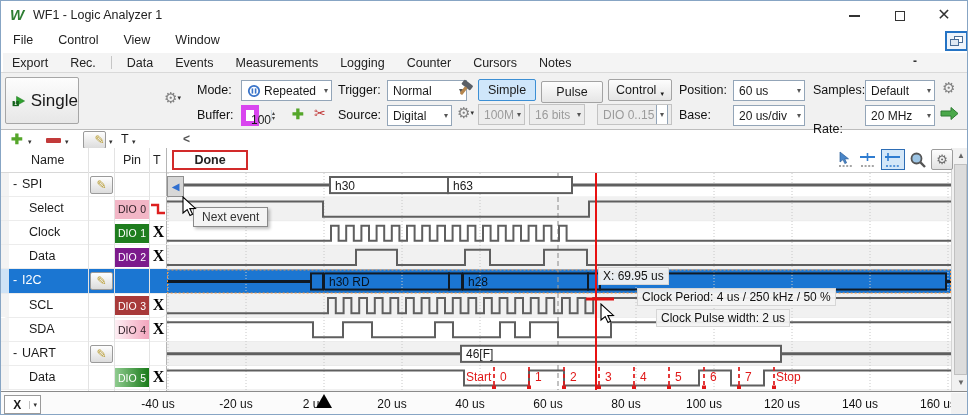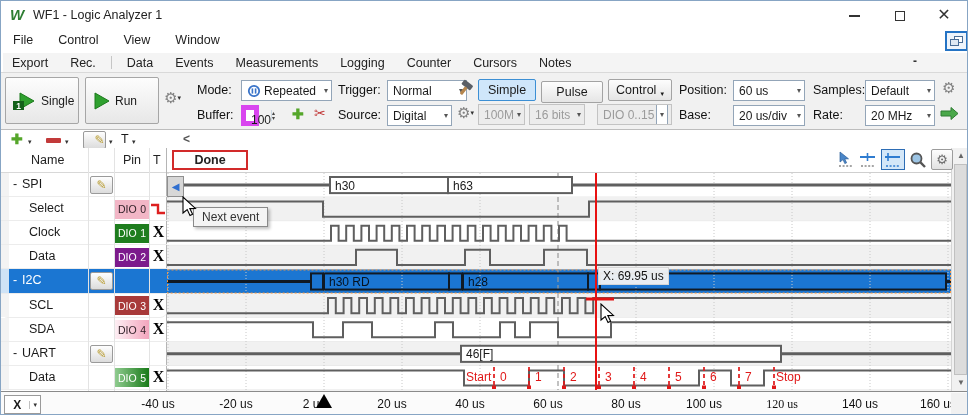--- a/index.html
+++ b/index.html
@@ -22,21 +22,21 @@
   .mitem{padding:2px 8px;font-size:12.5px;color:#222}
   .menubar2{position:absolute;left:2px;top:52px;width:966px;height:19px;background:#f4f4f4;display:flex;gap:4px;align-items:center}
   .mitem2{padding:1px 9px;font-size:12.5px;color:#222}
   .msep{width:1px;height:13px;background:#c6c6c6;margin:0 2px}
   .mb2dash{position:absolute;left:912px;top:53px;color:#333;font-weight:bold}
 
   
   .toolbar{position:absolute;left:0;top:71px;width:968px;height:58px;background:#f1f1f1;border-top:1px solid #d9d9d9;border-bottom:1px solid #bdbdbd}
   .toolbar>*{position:absolute}
   .bigbtn{display:flex;align-items:center;gap:5px;padding-left:6px;width:74px;height:47px;top:4px;background:linear-gradient(#fdfdfd,#e7e7e7);border:1px solid #a6a6a6;border-radius:2px}
-  .blabel{font-size:12px}
+  .blabel{font-size:17px}
   .tgear{font-size:15px;color:#828282;line-height:14px}
   .gcaret{font-size:7px;color:#333;vertical-align:bottom}
   .tlbl{font-size:12.5px;color:#111;white-space:nowrap}
   .dd{height:21px;background:#fff;border:1px solid #93a5b8;display:flex;align-items:center;padding:0 3px 0 5px;font-size:12px;white-space:nowrap;overflow:hidden}
   .ddtext{overflow:hidden;white-space:nowrap}
   .ddc{color:#555;font-size:8px;margin-left:auto;padding-left:3px}
   .dd.dis{background:#ececec;border-color:#c3c3c3;color:#9b9b9b}
   .tbtn{height:22px;display:flex;align-items:center;justify-content:center;font-size:12.5px;background:linear-gradient(#fdfdfd,#e5e5e5);border:1px solid #a3a3a3;border-radius:2px}
   .tbtn.sel{background:#cfe6fa;border-color:#3c8fd4}
   .pcaret{font-size:7px;margin-left:4px;align-self:flex-end;padding-bottom:2px}
@@ -140,26 +140,20 @@
 
   <div class="toolbar">
     <div class="bigbtn" style="left:4px">
       <svg width="24" height="20" viewBox="0 0 24 20">
           <polygon points="8,2 22,10 8,18" fill="#2fa12f" stroke="#1c7a1c"></polygon>
           <rect x="1" y="10" width="11" height="9" fill="#13621a"></rect>
           <text x="6.5" y="17.5" text-anchor="middle" font-size="8.5" fill="#fff" font-weight="bold">1</text>
         </svg>
       <span class="blabel">Single</span>
     </div>
-    <div class="bigbtn" style="left:84px">
-      <svg width="18" height="18" viewBox="0 0 18 18">
-          <polygon points="3,1 17,9 3,17" fill="#2fa12f" stroke="#1c7a1c"></polygon>
-        </svg>
-      <span class="blabel">Run</span>
-    </div>
     <span class="tgear" style="left:163px;top:18px">⚙<span class="gcaret">▾</span></span>
 
     <span class="tlbl" style="left:196px;top:10px">Mode:</span>
     <div class="dd" style="left:240px;top:7px;width:91px">
       <svg width="14" height="14" viewBox="0 0 14 14" style="margin-right:3px">
           <circle cx="7" cy="7" r="5.2" fill="#fff" stroke="#3a74c9" stroke-width="1.8"></circle>
           <rect x="4.6" y="4.4" width="1.6" height="5.2" fill="#3a74c9"></rect>
           <rect x="7.8" y="4.4" width="1.6" height="5.2" fill="#3a74c9"></rect>
         </svg>
       <span class="ddtext">Repeated</span>
@@ -223,21 +217,21 @@
     <div class="dd" style="left:732px;top:32px;width:72px">
       <span class="ddtext">20 us/div</span>
         <span class="ddc">▾</span>
     </div>
 
     <span class="tlbl" style="left:812px;top:10px">Samples:</span>
     <div class="dd" style="left:864px;top:7px;width:70px">
       <span class="ddtext">Default</span>
         <span class="ddc">▾</span>
     </div>
-    <span class="tlbl" style="left:812px;top:35px">Rate:</span>
+    <span class="tlbl" style="left:812px;top:49px">Rate:</span>
     <div class="dd" style="left:864px;top:32px;width:70px">
       <span class="ddtext">20 MHz</span>
         <span class="ddc">▾</span>
     </div>
     <span class="tgear" style="left:941px;top:8px">⚙</span>
     <svg style="left:938px;top:33px;position:absolute" width="21" height="15" viewBox="0 0 21 15">
         <polygon points="2,5 12,5 12,1.5 19,7.5 12,13.5 12,10 2,10" fill="#4aa84a" stroke="#2e7d32"></polygon>
       </svg>
   </div>
 
@@ -451,20 +445,22 @@
       </span>
       <svg class="phicon" style="left:742px" width="19" height="19" viewBox="0 0 19 19">
           <circle cx="7.5" cy="7.5" r="5" fill="#9cc4e4" stroke="#555" stroke-width="1.8"></circle>
           <line x1="11.2" y1="11.2" x2="16" y2="16" stroke="#555" stroke-width="2.4"></line>
         </svg>
       <span class="gearbtn">⚙</span>
     </div>
     <div class="navbtn">◀</div>
     <div class="tip" style="left:26px;top:59px">Next event</div>
     <div class="mlabel" style="left:431px;top:119px">X: 69.95 us</div>
+    <div class="mlabel" style="left:470px;top:140px">Clock Period: 4 us / 250 kHz / 50 %</div>
+    <div class="mlabel" style="left:489px;top:161px">Clock Pulse width: 2 us</div>
     <svg class="cursorsvg" style="left:15px;top:48px" width="15" height="21" viewBox="0 0 15 21">
         <path d="M1 1 L1 17 L5.2 13.6 L8 19.5 L10.6 18.3 L7.8 12.6 L13.4 12.4 Z" fill="#fff" stroke="#000" stroke-width="1.1"></path>
       </svg>
     <svg class="cursorsvg" style="left:433px;top:155px" width="15" height="21" viewBox="0 0 15 21">
         <path d="M1 1 L1 17 L5.2 13.6 L8 19.5 L10.6 18.3 L7.8 12.6 L13.4 12.4 Z" fill="#fff" stroke="#000" stroke-width="1.1"></path>
       </svg>
   </div>
 
   <div class="vscroll">
     <span class="sarrow" style="top:0">▲</span>
@@ -479,21 +475,21 @@
     </div>
     <div id="axis-labels">
         <span class="axlabel" style="left: 127px;">-40 us</span>
         <span class="axlabel" style="left: 205px;">-20 us</span>
         <span class="axlabel" style="left: 283px;">2 us</span>
         <span class="axlabel" style="left: 361px; text-align: center;">20 us</span>
         <span class="axlabel" style="left: 439px;">40 us</span>
         <span class="axlabel" style="left: 517px;">60 us</span>
         <span class="axlabel" style="left: 595px;">80 us</span>
         <span class="axlabel" style="left: 673px;">100 us</span>
-        <span class="axlabel" style="left: 751px; font-family: Liberation Serif, serif;">120 us</span>
+        <span class="axlabel" style="left: 751px;">120 us</span>
         <span class="axlabel" style="left: 829px;">140 us</span>
         <span class="axlabel" style="left: 907px;">160 us</span>
       </div>
     <div class="trimark" style="left: 315px;"></div>
     <div class="corner"></div>
   </div>
 
 </div>
 
 </body></html>

